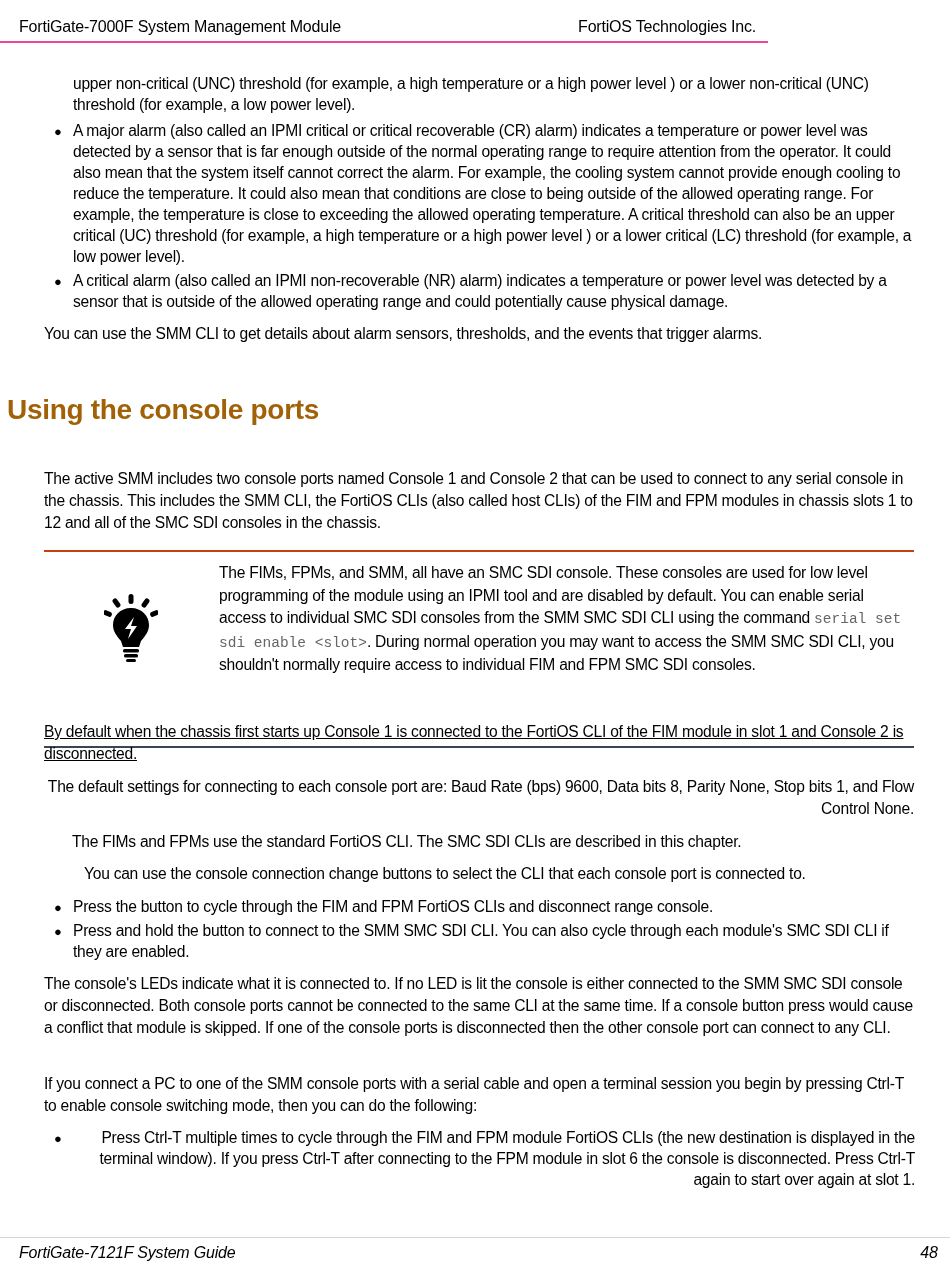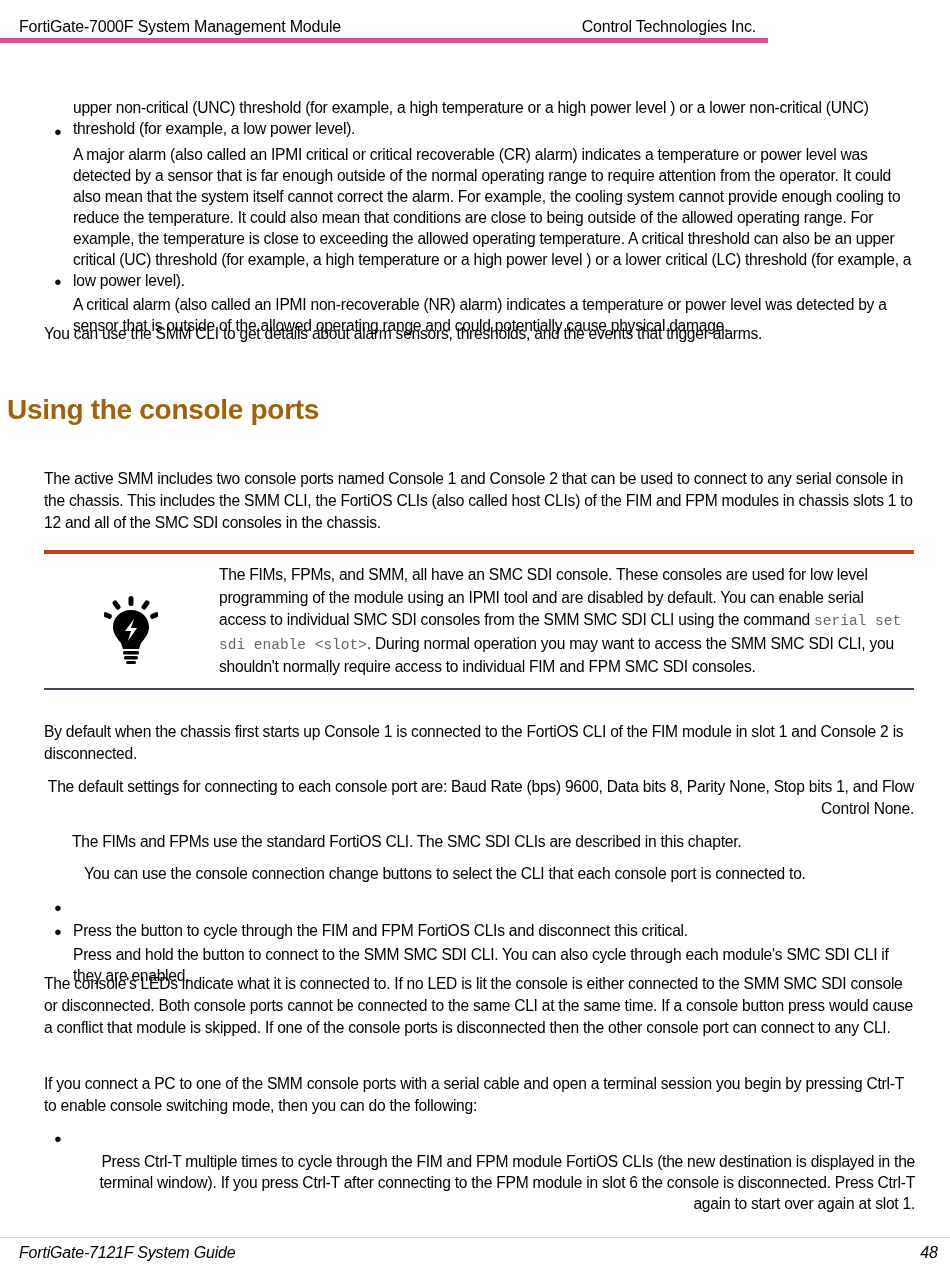--- a/index.html
+++ b/index.html
@@ -2,65 +2,65 @@
 <html><head>
 <meta charset="utf-8">
 <style>
   html, body { margin: 0; padding: 0; background: #ffffff; }
   body {
     width: 950px; height: 1276px; position: relative; overflow: hidden;
     font-family: "Liberation Sans", sans-serif; color: #000;
   }
   .hdr {
     position: absolute; left: 0; top: 0; width: 768px; height: 43px;
-    border-bottom: 5px solid #ec4899; box-sizing: border-box;
+    border-bottom: 2px solid #ec4899; box-sizing: border-box;
   }
   .hdr-left { position: absolute; left: 19px; top: 18px; font-size: 16px; letter-spacing: -0.2px; }
   .hdr-right { position: absolute; right: 12px; top: 18px; font-size: 16px; letter-spacing: -0.2px; }
 
   .ftr {
     position: absolute; left: 0; top: 1237px; width: 950px; height: 53px;
     border-top: 1px solid #d6d6d6; box-sizing: border-box; font-style: italic;
   }
   .ftr-left { position: absolute; left: 19px; top: 6px; font-size: 16px; letter-spacing: -0.2px; }
   .ftr-right { position: absolute; right: 12px; top: 6px; font-size: 16px; }
 
   .content { position: absolute; left: 0; top: 0; width: 950px; }
   .p {
     position: absolute; left: 44px; width: 870px;
     font-size: 15.6px; line-height: 22px; letter-spacing: -0.25px;
   }
   .li {
     position: absolute; left: 73px; width: 842px;
-    font-size: 15.6px; line-height: 21px; letter-spacing: -0.25px; margin-top: 24px;
+    font-size: 15.6px; line-height: 21px; letter-spacing: -0.25px;
   }
   .bullet {
     position: absolute; left: 54px; width: 10px; font-size: 13px; line-height: 21px;
   }
   .h1 {
     position: absolute; left: 7px; top: 394px; font-size: 28px; font-weight: bold;
     color: #a16207; letter-spacing: -0.3px;
   }
   .note {
-    position: absolute; left: 44px; top: 550px; width: 870px; height: 140px;
-    border-top: 4px solid #c2410c; border-bottom: 2px solid #3a4552; box-sizing: border-box;
+    position: absolute; left: 44px; top: 550px; width: 870px; height: 198px;
+    border-top: 2px solid #c2410c; border-bottom: 2px solid #3a4552; box-sizing: border-box;
   }
   .note-icon { position: absolute; left: 60px; top: 40px; width: 54px; height: 70px; }
   .note-text {
     position: absolute; left: 175px; top: 10px; width: 690px;
     font-size: 15.6px; line-height: 22.5px; letter-spacing: -0.25px;
   }
   .code { font-family: "Liberation Mono", monospace; color: #666; font-size: 14.5px; letter-spacing: 0; }
 </style>
 </head>
 <body>
 
 <div class="hdr">
   <span class="hdr-left">FortiGate-7000F System Management Module</span>
-  <span class="hdr-right">Control Technologies Inc.</span>
+  <span class="hdr-right">FortiOS Technologies Inc.</span>
 </div>
 
 <div class="content">
   <div class="li" style="top:73px;">upper non-critical (UNC) threshold (for example, a high temperature or a high power level ) or a lower non-critical (UNC) threshold (for example, a low power level).</div>
 
   <span class="bullet" style="top:121px;">●</span>
   <div class="li" style="top:120px;">A major alarm (also called an IPMI critical or critical recoverable (CR) alarm) indicates a temperature or power level was detected by a sensor that is far enough outside of the normal operating range to require attention from the operator. It could also mean that the system itself cannot correct the alarm. For example, the cooling system cannot provide enough cooling to reduce the temperature. It could also mean that conditions are close to being outside of the allowed operating range. For example, the temperature is close to exceeding the allowed operating temperature. A critical threshold can also be an upper critical (UC) threshold (for example, a high temperature or a high power level ) or a lower critical (LC) threshold (for example, a low power level).</div>
 
   <span class="bullet" style="top:271px;">●</span>
   <div class="li" style="top:270px;">A critical alarm (also called an IPMI non-recoverable (NR) alarm) indicates a temperature or power level was detected by a sensor that is outside of the allowed operating range and could potentially cause physical damage.</div>
@@ -82,27 +82,27 @@
         <path d="M27 16 C16 16 9 24 9 33 C9 40 13 44 17 49 L19 55 L35 55 L37 49 C41 44 45 40 45 33 C45 24 38 16 27 16 Z"></path>
         <rect x="19" y="57" width="16" height="3.5" rx="1.5"></rect>
         <rect x="20" y="62" width="14" height="3.5" rx="1.5"></rect>
         <rect x="22" y="67" width="10" height="3" rx="1.5"></rect>
       </g>
       <path d="M30 25 L21 37 L27 37 L24 47 L33 34 L27 34 Z" fill="#fff"></path>
     </svg>
     <div class="note-text"><span>The FIMs, FPMs, and SMM, all have an SMC SDI console. These consoles are used for low level programming of the module using an IPMI tool and are disabled by default. You can enable serial access to individual SMC SDI consoles from the SMM SMC SDI CLI using the command </span><span class="code">serial set sdi enable &lt;slot&gt;</span><span>. During normal operation you may want to access the SMM SMC SDI CLI, you shouldn't normally require access to individual FIM and FPM SMC SDI consoles.</span></div>
   </div>
 
-  <div class="p" style="top:721px;">By default when the chassis first starts up Console 1 is connected to the FortiOS CLI of the FIM module in slot 1 and Console 2 is disconnected.</div>
+  <div class="p" style="top:721px;text-decoration:underline;">By default when the chassis first starts up Console 1 is connected to the FortiOS CLI of the FIM module in slot 1 and Console 2 is disconnected.</div>
   <div class="p" style="top:776px;text-align:right;">The default settings for connecting to each console port are: Baud Rate (bps) 9600, Data bits 8, Parity None, Stop bits 1, and Flow Control None.</div>
   <div class="p" style="top:831px;margin-left:28px;">The FIMs and FPMs use the standard FortiOS CLI. The SMC SDI CLIs are described in this chapter.</div>
   <div class="p" style="top:863px;margin-left:40px;">You can use the console connection change buttons to select the CLI that each console port is connected to.</div>
 
   <span class="bullet" style="top:897px;">●</span>
-  <div class="li" style="top:896px;">Press the button to cycle through the FIM and FPM FortiOS CLIs and disconnect this critical.</div>
+  <div class="li" style="top:896px;">Press the button to cycle through the FIM and FPM FortiOS CLIs and disconnect range console.</div>
   <span class="bullet" style="top:921px;">●</span>
   <div class="li" style="top:920px;">Press and hold the button to connect to the SMM SMC SDI CLI. You can also cycle through each module's SMC SDI CLI if they are enabled.</div>
 
   <div class="p" style="top:973px;">The console's LEDs indicate what it is connected to. If no LED is lit the console is either connected to the SMM SMC SDI console or disconnected. Both console ports cannot be connected to the same CLI at the same time. If a console button press would cause a conflict that module is skipped. If one of the console ports is disconnected then the other console port can connect to any CLI.</div>
 
   <div class="p" style="top:1073px;">If you connect a PC to one of the SMM console ports with a serial cable and open a terminal session you begin by pressing Ctrl-T to enable console switching mode, then you can do the following:</div>
 
   <span class="bullet" style="top:1128px;">●</span>
   <div class="li" style="top:1127px;text-align:right;">Press Ctrl-T multiple times to cycle through the FIM and FPM module FortiOS CLIs (the new destination is displayed in the terminal window). If you press Ctrl-T after connecting to the FPM module in slot 6 the console is disconnected. Press Ctrl-T again to start over again at slot 1.</div>
 </div>

